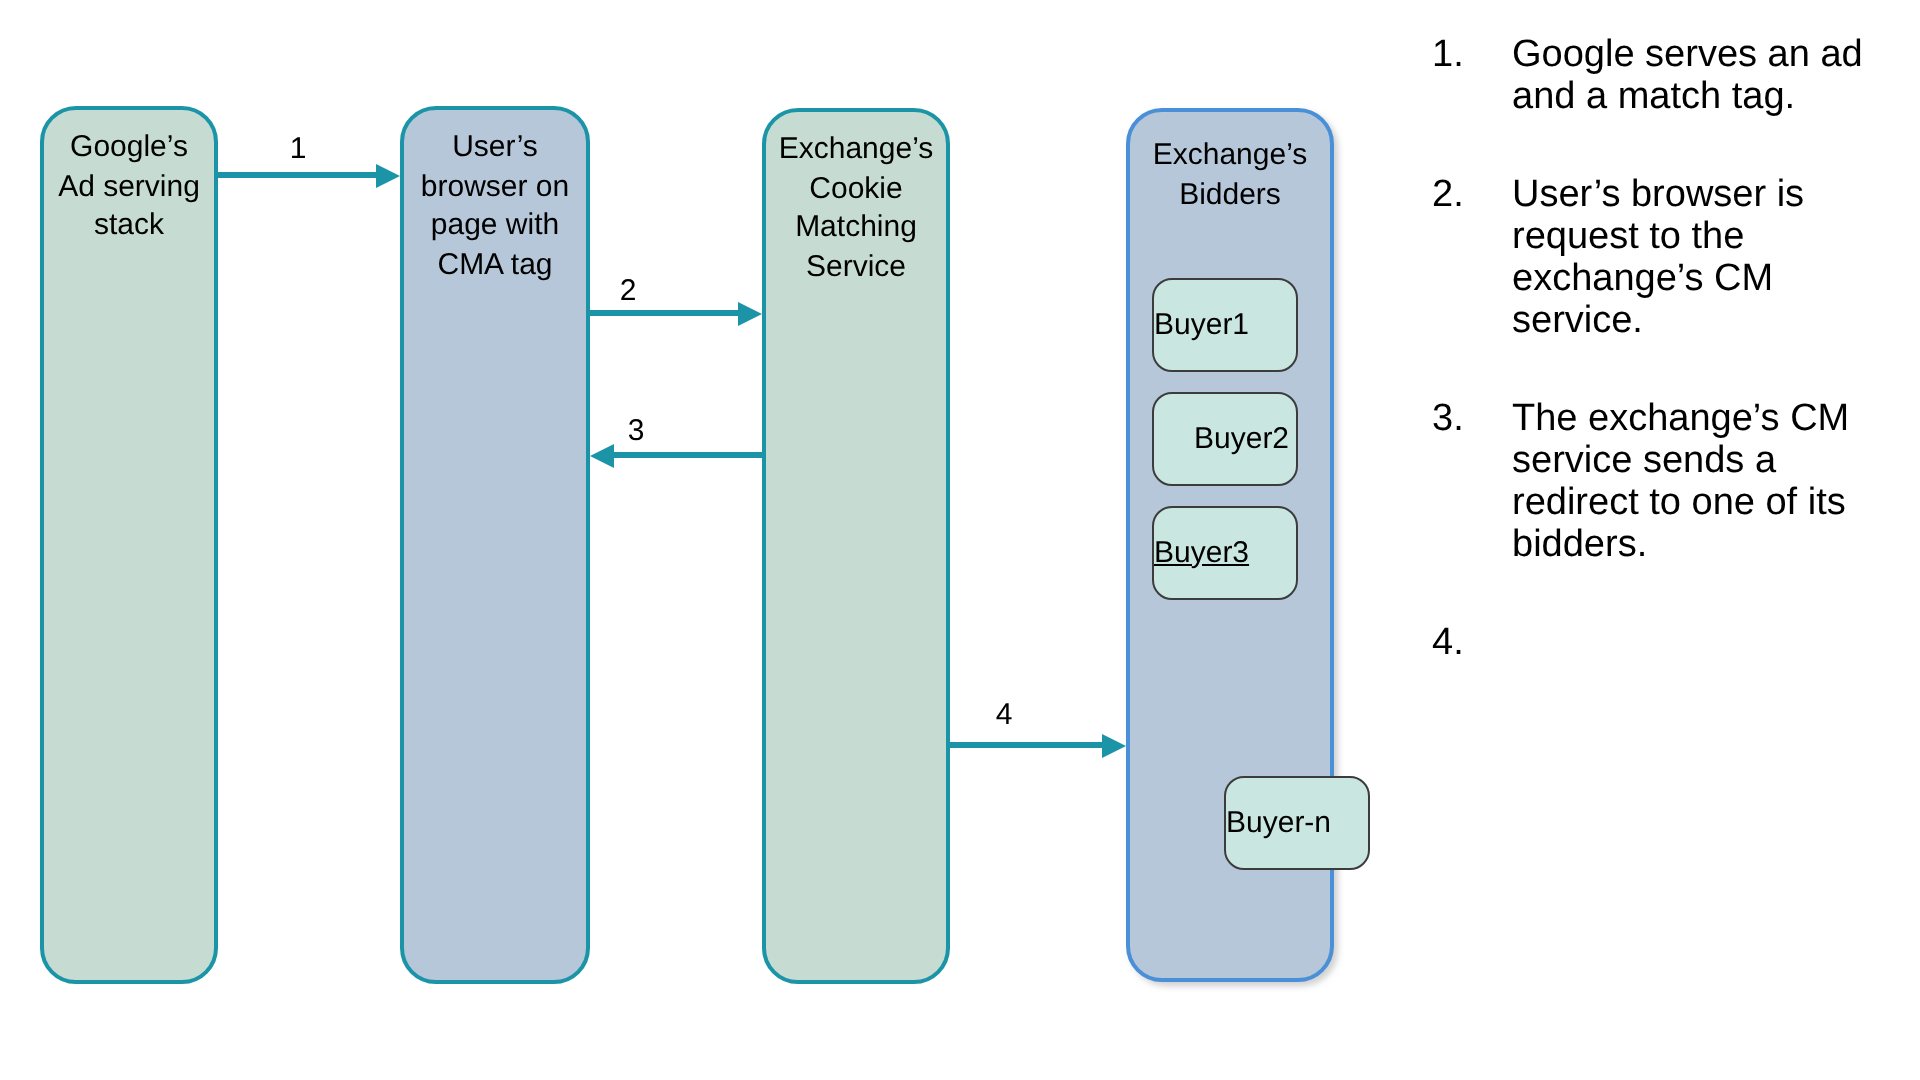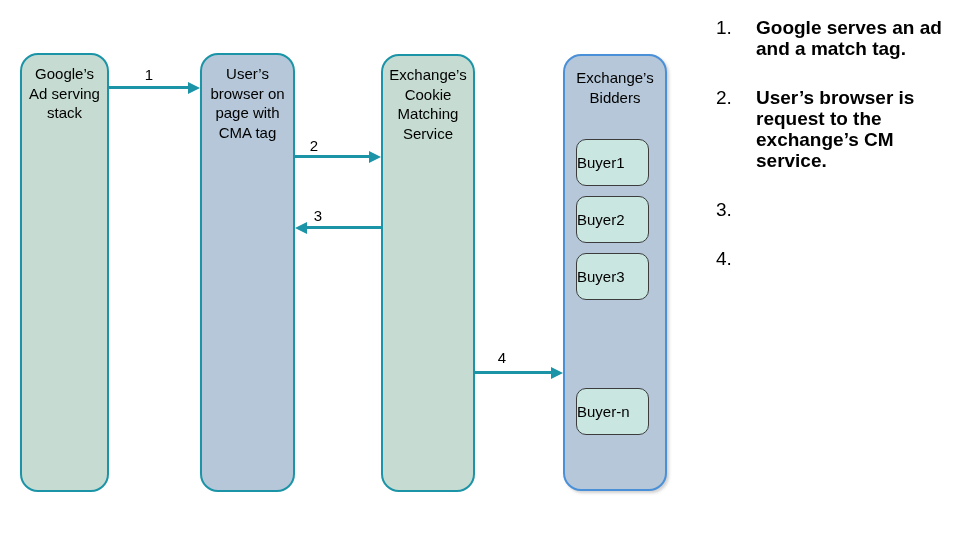--- a/index.html
+++ b/index.html
@@ -39,23 +39,23 @@
     background: #cae6e1;
     border: 1.5px solid #3c3c3c;
     border-radius: 10px;
     display: flex;
     align-items: center;
     justify-content: flex-start;
     font-size: 15px;
     box-sizing: border-box;
   }
   .buyer-1 { top: 83px; }
-  .buyer-2 { top: 140px; }
-  .buyer-3 { top: 197px; }
-  .buyer-n { top: 332px; }
+  .buyer-2 { top: 140px; padding-left: 20px; }
+  .buyer-3 { top: 197px; text-decoration: underline; }
+  .buyer-n { top: 332px; margin-left: 36px; }
 
   
   .arrow { position: absolute; height: 3px; background: #1a94a6; }
   .arrow.right::after {
     content: ""; position: absolute; right: -12px; top: -4.5px;
     width: 0; height: 0;
     border-left: 12px solid #1a94a6;
     border-top: 6px solid transparent;
     border-bottom: 6px solid transparent;
   }
@@ -86,21 +86,21 @@
   .steps {
     position: absolute;
     left: 716px;
     top: 17px;
     width: 240px;
     font-size: 19px;
     line-height: 21px;
   }
   .step { display: flex; margin-bottom: 28px; }
   .step-num { flex: 0 0 40px; width: 40px; }
-  .step-text { width: 200px; white-space: pre-line; font-weight: bold; }
+  .step-text { width: 200px; white-space: pre-line; }
 </style>
 </head>
 <body>
 
 <div class="canvas">
 
   <div class="node node-google">
     <div class="node-label">Google’s
 Ad serving
 stack</div>
@@ -155,19 +155,23 @@
     </div>
     <div class="step">
       <div class="step-num">2.</div>
       <div class="step-text">User’s browser is
 request to the
 exchange’s CM
 service.</div>
     </div>
     <div class="step">
       <div class="step-num">3.</div>
+      <div class="step-text">The exchange’s CM
+service sends a
+redirect to one of its
+bidders.</div>
     </div>
     <div class="step">
       <div class="step-num">4.</div>
     </div>
   </div>
 
 </div>
 
 </body></html>

